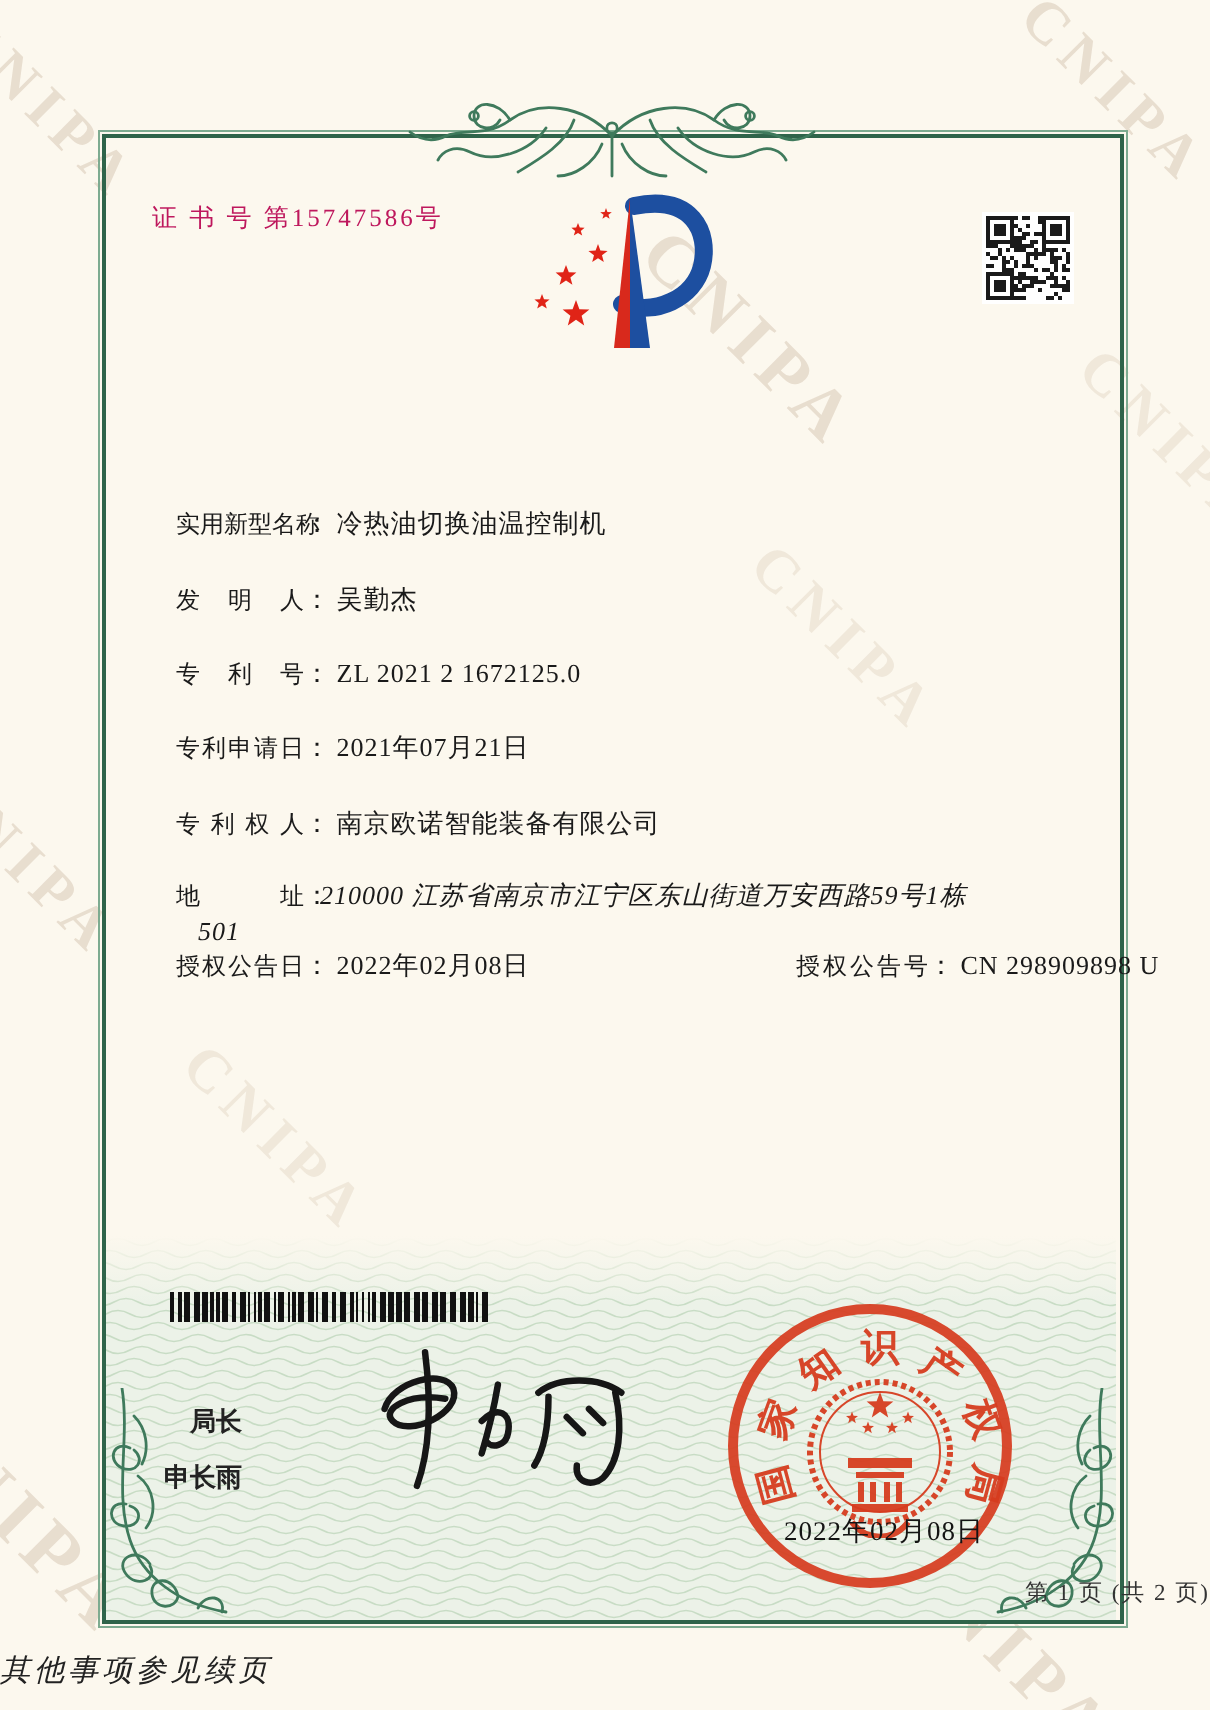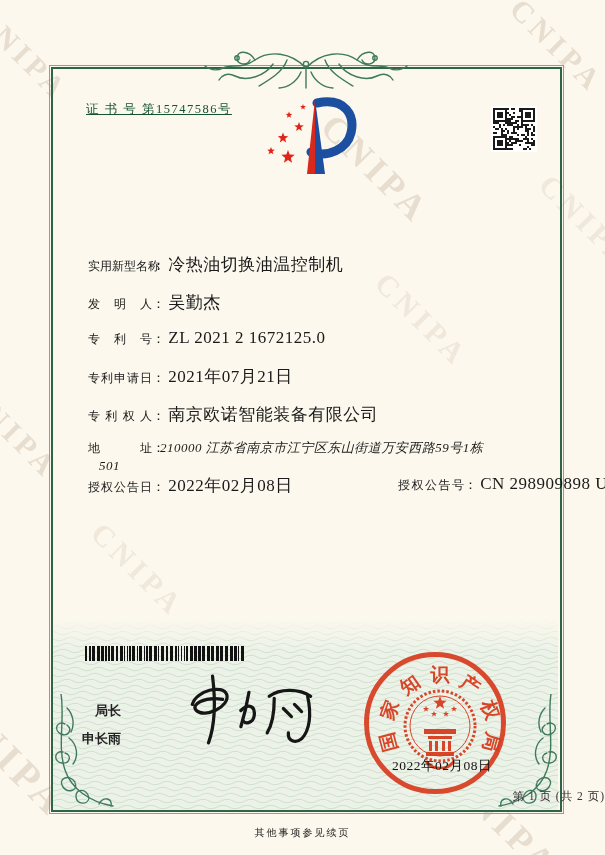--- a/index.html
+++ b/index.html
@@ -19,33 +19,33 @@
   
   .guilloche{position:absolute;left:53px;top:618px;width:505px;height:193px;
       background:#ecf2e8;z-index:2;overflow:hidden;}
   .guilloche-fade{position:absolute;left:0;top:0;width:100%;height:34px;
       background:linear-gradient(#fcf8ee,rgba(252,248,238,0));}
   .ornament-top{position:absolute;left:203px;top:42px;width:206px;height:54px;z-index:4;}
   .corner-flourish{position:absolute;width:62px;height:118px;z-index:4;}
   .corner-bl{left:53px;top:694px;}
   .corner-br{left:497px;top:694px;transform:scaleX(-1);}
   
-  .cert-no{position:absolute;left:86px;top:101px;font-size:12.5px;letter-spacing:1.5px;
-      color:#14532d;z-index:5;text-decoration:underline;}
+  .cert-no{position:absolute;left:76px;top:101px;font-size:12.5px;letter-spacing:1.5px;
+      color:#be185d;z-index:5;}
   .qr{position:absolute;left:491px;top:106px;width:46px;height:46px;background:#fff;
       padding:2px;box-sizing:border-box;z-index:5;}
   .logo{position:absolute;left:258px;top:96px;width:100px;height:84px;z-index:5;}
   .title{position:absolute;left:0;top:183px;width:605px;text-align:center;
       font-size:29px;font-weight:bold;letter-spacing:7px;color:#111;z-index:5;}
   
   .row{position:absolute;left:88px;font-size:13px;z-index:5;white-space:nowrap;}
   .lab{display:inline-block;width:64px;text-align:justify;text-align-last:justify;
       font-size:12px;vertical-align:baseline;}
   .colon{display:inline-block;}
-  .val{font-size:17px;letter-spacing:0.5px;}
+  .val{font-size:13px;letter-spacing:0.5px;}
   .addr-val{position:absolute;left:99px;top:439px;width:400px;font-size:13px;
       text-indent:61px;line-height:18px;letter-spacing:0.5px;z-index:5;white-space:normal;font-style:italic;}
   .grant2{position:absolute;left:310px;top:0;}
   
   .body-text{position:absolute;left:86px;top:503px;width:438px;font-size:13px;
       font-style:italic;line-height:19.5px;text-align:justify;color:#222;z-index:5;}
   .body-text p{margin:0;text-indent:2em;}
   
   .barcode{position:absolute;left:85px;top:646px;width:162px;height:15px;z-index:6;}
   .signatory{position:absolute;left:82px;top:697px;font-family:"Liberation Sans",sans-serif;
@@ -53,22 +53,22 @@
   .signature{position:absolute;left:178px;top:666px;width:150px;height:86px;z-index:6;}
   .seal{position:absolute;left:364px;top:652px;width:142px;height:142px;
       border:5px solid rgba(214,60,31,0.93);border-radius:50%;box-sizing:border-box;z-index:6;}
   .seal-char{position:absolute;width:20px;height:20px;font-size:19px;font-weight:bold;
       color:rgba(214,60,31,0.95);text-align:center;line-height:20px;}
   .emblem{position:absolute;left:33px;top:26px;width:76px;height:86px;}
   .seal-date{position:absolute;left:376px;top:757px;width:132px;text-align:center;
       font-size:13.5px;letter-spacing:0.5px;color:#141414;z-index:9;}
   .footer-page{position:absolute;left:0;top:789px;width:605px;text-align:right;
       font-size:11.5px;letter-spacing:1px;color:#333;z-index:5;}
-  .footer-note{position:absolute;left:0;top:826px;width:605px;text-align:center;
-      font-size:10px;letter-spacing:2px;color:#222;z-index:5;}
+  .footer-note{position:absolute;left:0;top:826px;width:605px;
+      font-size:15px;font-style:italic;letter-spacing:2px;color:#222;z-index:5;}
   .green-stroke{stroke:#3f7a5c;fill:none;stroke-linecap:round;}
 </style>
 </head>
 <body>
 
 <div class="cert">
 
   <div class="wm s30" style="left:-8px;top:0px;">CNIPA</div>
   <div class="wm s30" style="left:527px;top:-8px;">CNIPA</div>
   <div class="wm s36" style="left:342px;top:106px;">CNIPA</div>

